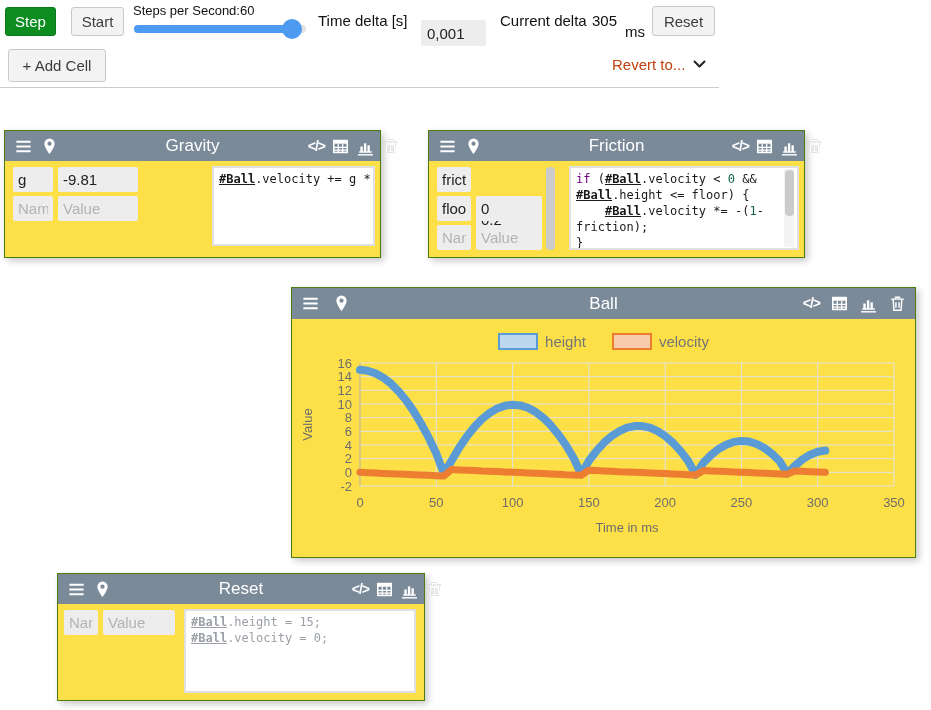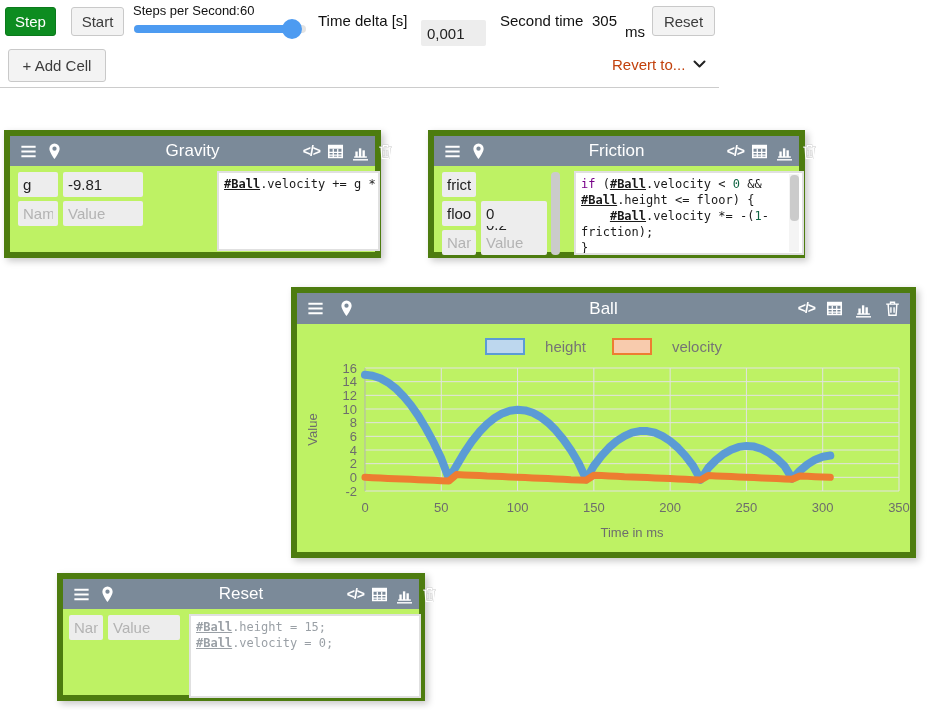--- a/index.html
+++ b/index.html
@@ -22,21 +22,21 @@
   .tb-label{position:absolute;font-size:15px;color:#111;white-space:nowrap;}
   .tb-input{
     position:absolute;background:#ededed;border:none;border-radius:2px;
     font-size:15px;color:#222;padding:0 6px;box-sizing:border-box;outline:none;
     font-family:"Liberation Sans",sans-serif;
   }
   .revert{position:absolute;left:612px;top:56px;display:flex;align-items:center;gap:8px;
     font-size:15px;color:#c2410c;cursor:pointer;}
   .divider{position:absolute;left:0;top:87px;width:719px;height:1px;background:#ccc;}
   
-  .cell{position:absolute;background:#bef264;border:6px solid #4d7c0f;
+  .cell{position:absolute;background:#fde047;border:1px solid #4d7c0f;
     box-shadow:3px 3px 7px rgba(0,0,0,.22);box-sizing:border-box;}
   .cell-header{position:relative;height:30px;background:#7b8a99;display:flex;align-items:center;}
   .cell-title{position:absolute;left:0;right:0;text-align:center;color:#fff;font-size:17px;}
   .h-icons-left{position:absolute;left:9px;top:0;height:30px;display:flex;align-items:center;gap:7px;z-index:2;}
   .h-icons-right{position:absolute;top:0;height:30px;display:flex;align-items:center;gap:6px;z-index:2;}
   .h-icons-right.inside{right:8px;}
   .h-icons-right.overflow{right:-20px;}
   .hicon{width:19px;height:19px;display:flex;align-items:center;justify-content:center;cursor:pointer;}
   .hicon svg{width:19px;height:19px;display:block;}
   .code-glyph{color:#fff;font-size:14px;font-weight:bold;letter-spacing:-1px;cursor:pointer;
@@ -51,21 +51,21 @@
     font-family:"DejaVu Sans Mono","Liberation Mono",monospace;font-size:12px;line-height:16px;
     padding:3px 5px;white-space:pre;overflow:hidden;color:#1a1a1a;cursor:text;}
   .tk-kw{color:#770088;}
   .tk-num{color:#116644;}
   .tk-ref{text-decoration:underline;font-weight:bold;}
   .codebox.muted, .codebox.muted .tk-kw, .codebox.muted .tk-num{color:#9aa0a6;}
   .vscroll{position:absolute;width:9px;border-radius:4px;background:#cbcbcb;}
   .sb-track{position:absolute;background:#f4f4f4;}
   
   .legend{position:absolute;top:14px;left:0;right:0;display:flex;justify-content:center;gap:26px;z-index:2;}
-  .legend-item{display:flex;align-items:center;gap:20px;}
+  .legend-item{display:flex;align-items:center;gap:7px;}
   .legend-swatch{width:36px;height:13px;border:2px solid;}
   .legend-label{font-size:15px;color:#757575;}
   .chart-svg{position:absolute;left:0;top:0;}
   .chart-svg text.tick{font-family:"Liberation Sans",sans-serif;font-size:13px;fill:#6d6d6d;}
   .chart-svg text.axis-title{font-family:"Liberation Sans",sans-serif;font-size:13px;fill:#6d6d6d;}
 </style>
 </head>
 <body>
 
 <button class="btn btn-green" style="left:5px;top:7px;width:51px;height:29px;">Step</button>
@@ -74,21 +74,21 @@
 <div class="slider-label">Steps per Second:60</div>
 <div class="slider">
   <div class="track"></div>
   <div class="fill"></div>
   <div class="knob"></div>
 </div>
 
 <div class="tb-label" style="left:318px;top:12px;">Time delta [s]</div>
 <input class="tb-input" style="left: 421px; top: 20px; width: 65px; height: 26px;" value="0,001">
 
-<div class="tb-label" style="left:500px;top:12px;">Second time</div>
+<div class="tb-label" style="left:500px;top:12px;">Current delta</div>
 <div class="tb-label" style="left:592px;top:12px;">305</div>
 <div class="tb-label" style="left:625px;top:23px;">ms</div>
 
 <button class="btn" style="left:652px;top:6px;width:63px;height:30px;">Reset</button>
 
 <button class="btn" style="left:8px;top:49px;width:98px;height:33px;">+ Add Cell</button>
 
 <div class="revert">
   <span>Revert to...</span>
   <span style="display:flex;">

